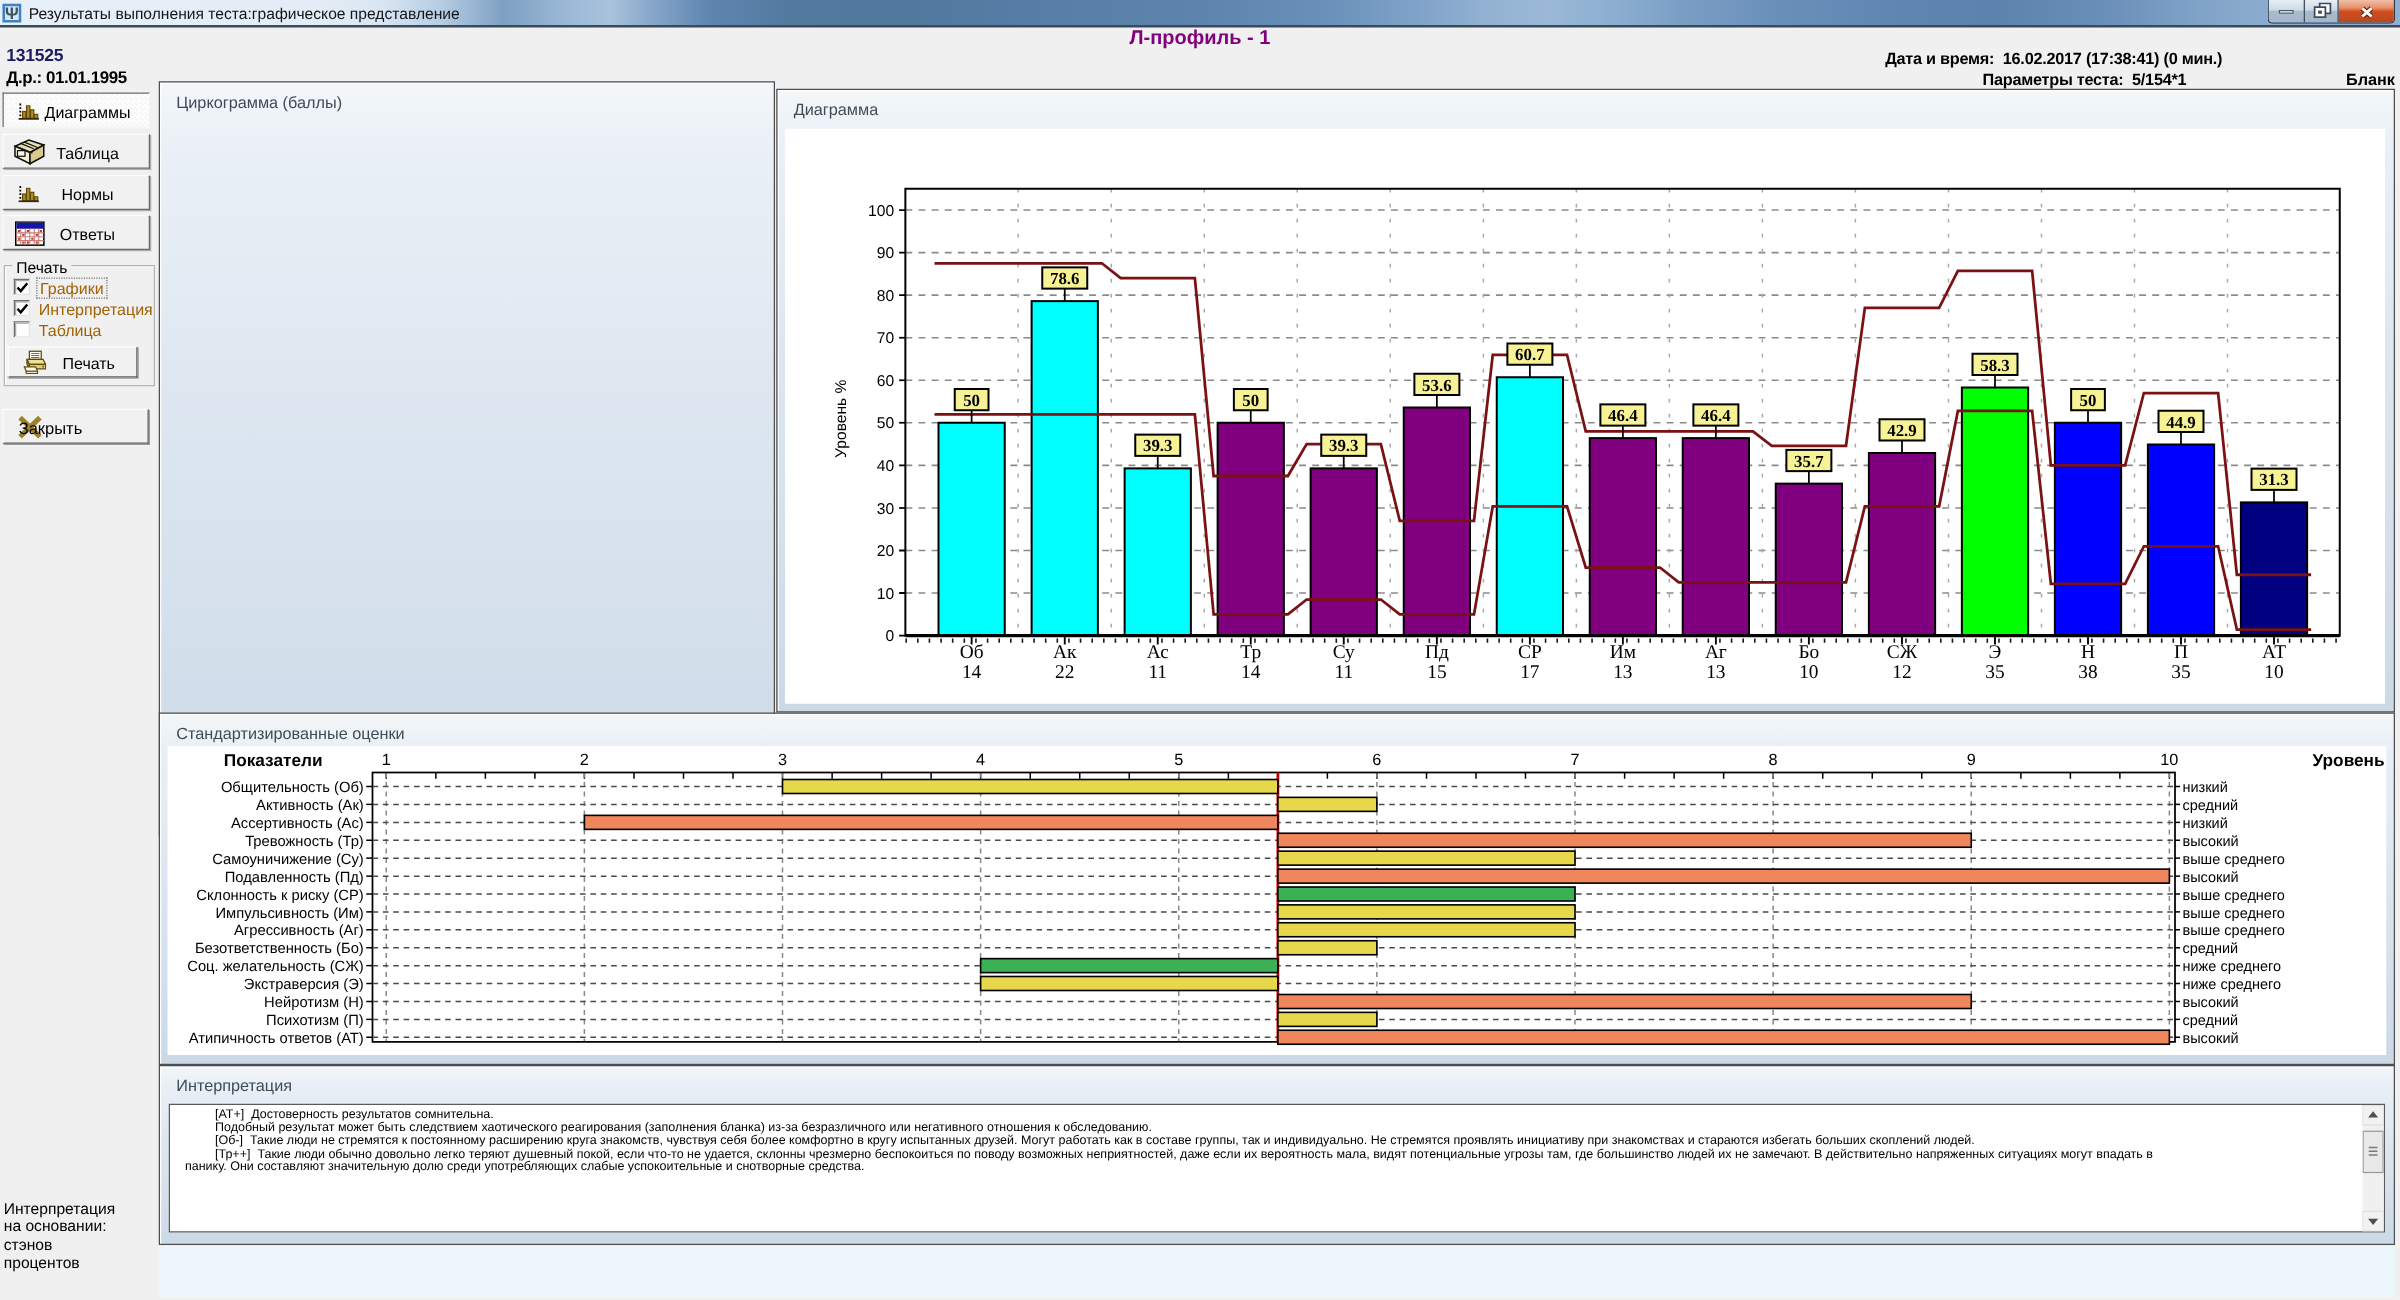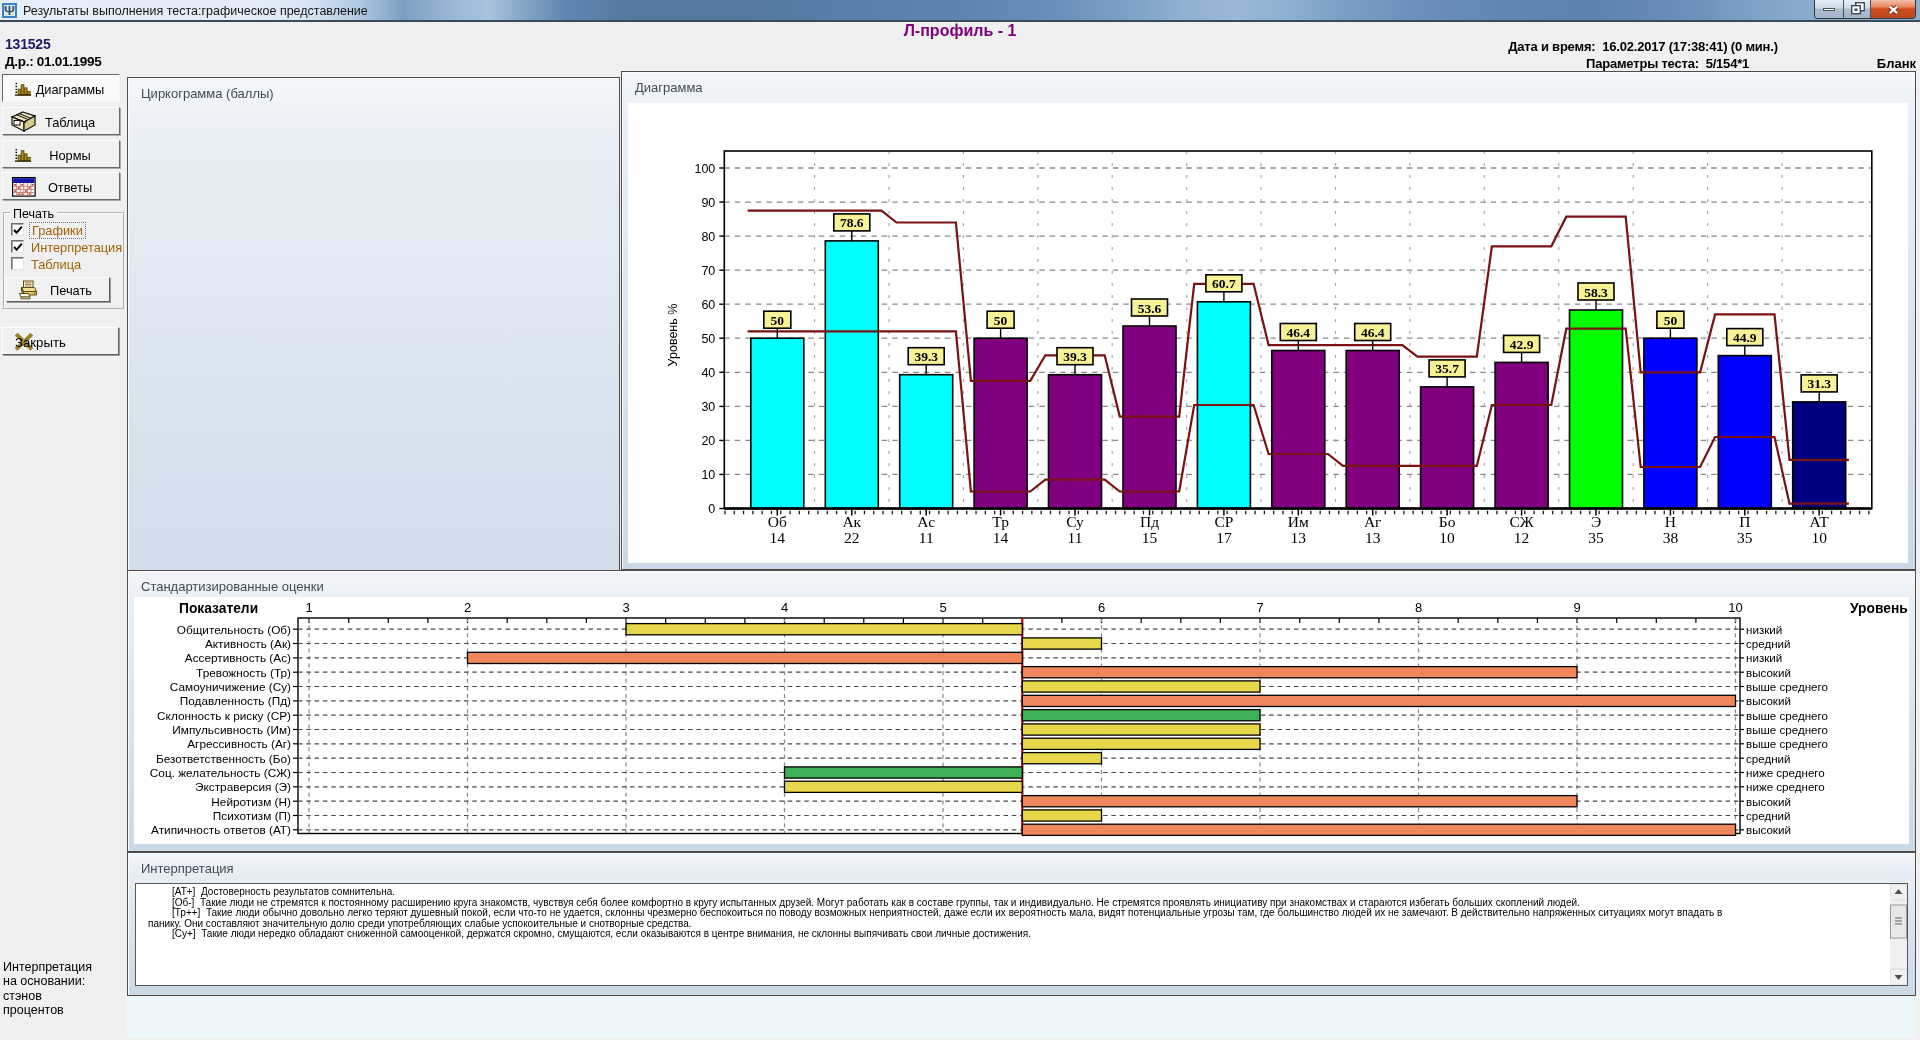--- a/index.html
+++ b/index.html
@@ -170,21 +170,21 @@
  <div style="position:absolute;left:30px;right:4px;top:5px;text-align:center;font-size:12.8px">Печать</div>
   </div>
 <div class="btn3d" style="left:2px;top:327px;width:117px;height:28px">
  <svg style="position:absolute;left:11px;top:4px" width="21" height="20">
       <use href="#xicon"></use>
     </svg>
  <div style="position:absolute;left:12px;right:4px;top:7px;text-align:left;font-size:13.2px">Закрыть</div>
   </div>
 
 
-<div class="panel" style="left:127px;top:77px;width:493px;height:604px">
+<div class="panel" style="left:127px;top:65px;width:493px;height:604px">
   <div class="pcap">Циркограмма (баллы)</div>
 </div>
 <div class="panel" style="left:621px;top:71px;width:1295px;height:499px">
   <div class="pcap">Диаграмма</div>
   <div class="pbody" style="left:6px;top:31px;width:1280px;height:460px" id="diag">
   <svg width="1280" height="460" style="font-family:'Liberation Serif',serif">
   <line x1="96.3" y1="371.4" x2="1243.8" y2="371.4" stroke="#8a8a8a" stroke-width="1.3" stroke-dasharray="5.5 5"></line>
   <line x1="96.3" y1="337.4" x2="1243.8" y2="337.4" stroke="#8a8a8a" stroke-width="1.3" stroke-dasharray="5.5 5"></line>
   <line x1="96.3" y1="303.4" x2="1243.8" y2="303.4" stroke="#8a8a8a" stroke-width="1.3" stroke-dasharray="5.5 5"></line>
   <line x1="96.3" y1="269.3" x2="1243.8" y2="269.3" stroke="#8a8a8a" stroke-width="1.3" stroke-dasharray="5.5 5"></line>
@@ -500,24 +500,24 @@
   <rect x="888.3" y="212.9" width="79.2" height="11.2" fill="#e7d84b" stroke="#000" stroke-width="1.3"></rect>
   <rect x="888.3" y="227.2" width="713.2" height="11.2" fill="#f0875c" stroke="#000" stroke-width="1.3"></rect>
   </svg>
   </div>
 </div>
 <div class="panel" style="left:127px;top:852px;width:1789px;height:144px">
   <div class="pcap">Интерпретация</div>
   <div class="pbody" style="left:7px;top:30px;width:1773px;height:103px;border:1px solid #5a5a5a" id="interp">
     <div style="position:absolute;left:12px;top:3px;right:20px;font-size:10px;line-height:10.6px;color:#000;white-space:nowrap;overflow:hidden">
       <div style="text-indent:24px">[АТ+]&nbsp; Достоверность результатов сомнительна.</div>
+      <div style="text-indent:24px">Подобный результат может быть следствием хаотического реагирования (заполнения бланка) из-за безразличного или негативного отношения к обследованию.</div>
       <div style="text-indent:24px">[Об-]&nbsp; Такие люди не стремятся к постоянному расширению круга знакомств, чувствуя себя более комфортно в кругу испытанных друзей. Могут работать как в составе группы, так и индивидуально. Не стремятся проявлять инициативу при знакомствах и стараются избегать больших скоплений людей.</div>
       <div style="text-indent:24px">[Тр++]&nbsp; Такие люди обычно довольно легко теряют душевный покой, если что-то не удается, склонны чрезмерно беспокоиться по поводу возможных неприятностей, даже если их вероятность мала, видят потенциальные угрозы там, где большинство людей их не замечают. В действительно напряженных ситуациях могут впадать в</div>
       <div>панику. Они составляют значительную долю среди употребляющих слабые успокоительные и снотворные средства.</div>
-      <div style="text-indent:24px">[Су+]&nbsp; Такие люди нередко обладают сниженной самооценкой, держатся скромно, смущаются, если оказываются в центре внимания, не склонны выпячивать свои личные достижения.</div>
     </div>
     <div style="position:absolute;right:0;top:0;width:17px;height:101px;background:#f0f0f0">
       <svg width="17" height="101">
         <rect x="0" y="0" width="17" height="16" fill="#f1f1f1" stroke="#dcdcdc" stroke-width="1"></rect>
         <polygon points="8.5,5 12.5,10 4.5,10" fill="#505050"></polygon>
         <rect x="0" y="85" width="17" height="16" fill="#f1f1f1" stroke="#dcdcdc" stroke-width="1"></rect>
         <polygon points="8.5,96 12.5,91 4.5,91" fill="#505050"></polygon>
         <rect x="0.5" y="21" width="16" height="33" fill="#e8e8e8" stroke="#9a9a9a" stroke-width="1"></rect>
         <g stroke="#7a7a7a" stroke-width="1.2">
             <line x1="5" y1="34" x2="12" y2="34"></line>

